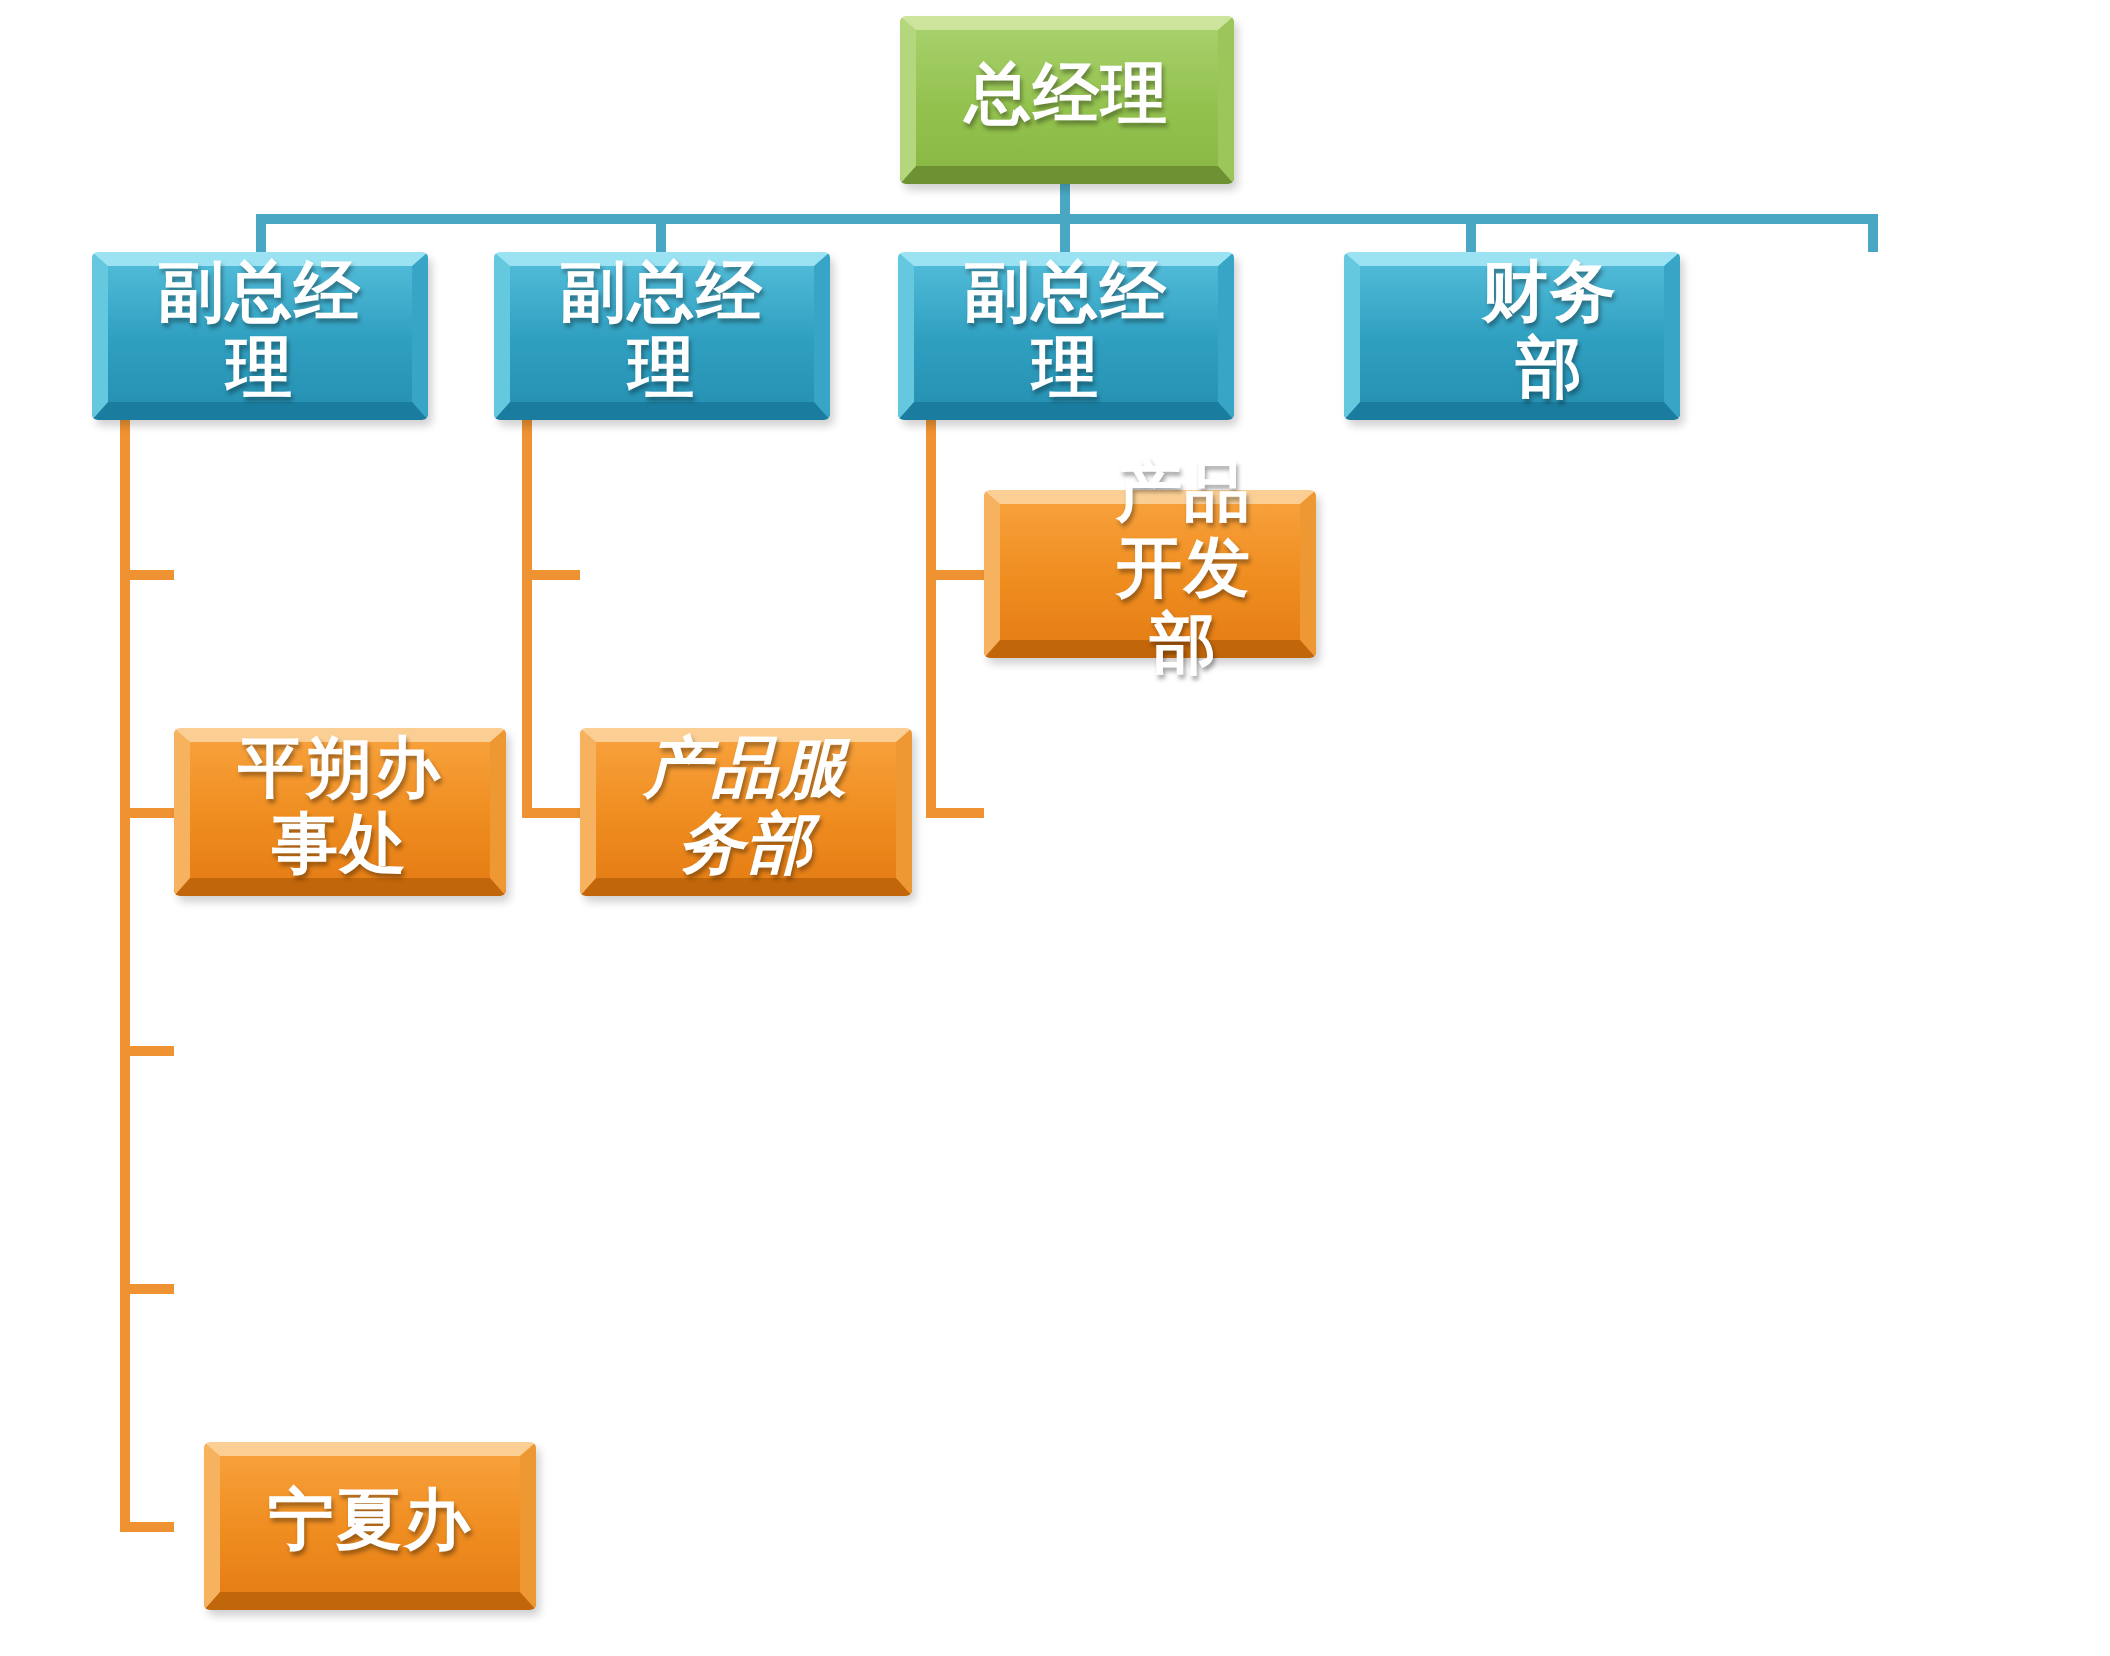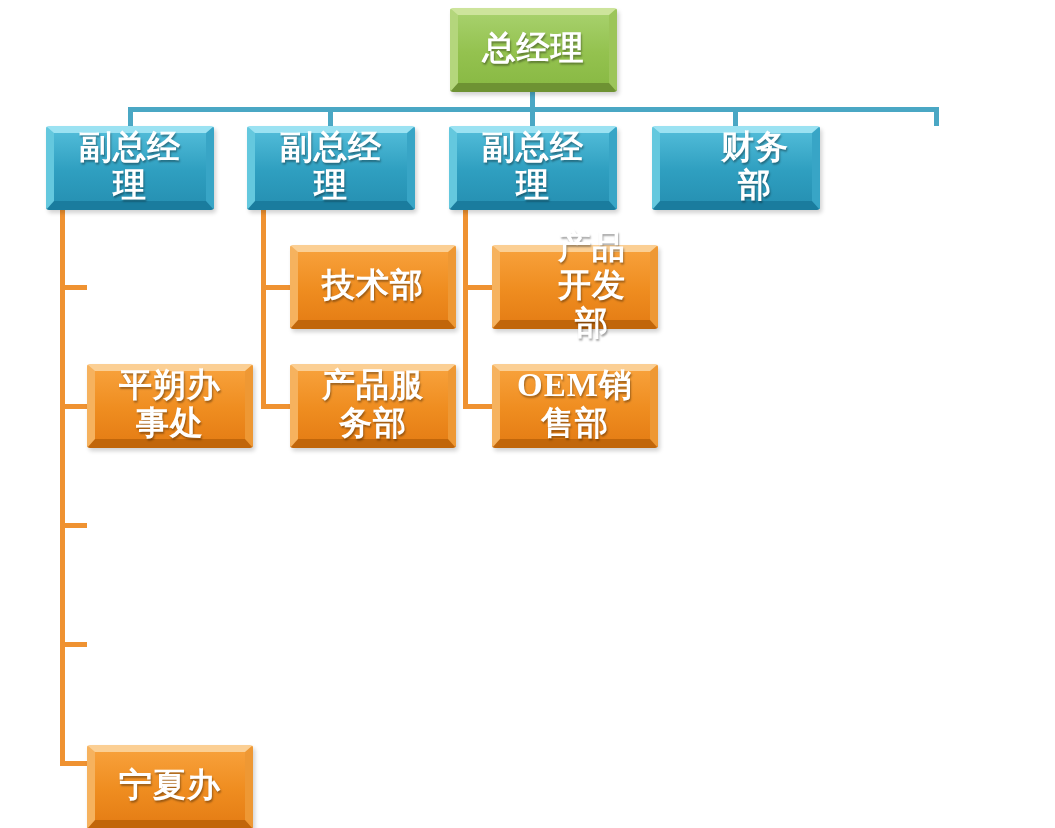--- a/index.html
+++ b/index.html
@@ -46,32 +46,32 @@
   .tline{position:absolute;background:var(--teal-line,#4AA7C4);}
   .oline{position:absolute;background:var(--orange-line,#EF9231);}
 
   
   #n-root{left:450px;top:8px;width:167px;}
 
   
   #n-l2-0{left:46px;top:126px;}
   #n-l2-1{left:247px;top:126px;}
   #n-l2-2{left:449px;top:126px;}
-  #n-l2-3{left:652px;top:126px;padding-left:48px;}
+  #n-l2-3{left:672px;top:126px;padding-left:48px;}
   #n-l2-4{left:853px;top:126px;}
 
   
   #n-c1-0{left:87px;top:245px;}
   #n-c1-1{left:87px;top:364px;font-family:Liberation Serif, serif;}
   #n-c1-2{left:87px;top:483px;}
   #n-c1-3{left:87px;top:602px;}
-  #n-c1-4{left:87px;top:721px;margin-top:24px;}
+  #n-c1-4{left:102px;top:721px;}
   
   #n-c2-0{left:290px;top:245px;}
-  #n-c2-1{left:290px;top:364px;}
+  #n-c2-1{left:290px;top:364px;font-style:italic;}
   
   #n-c3-0{left:492px;top:245px;padding-left:44px;}
   #n-c3-1{left:492px;top:364px;}
 
   
   #t-root-stub{left:530px;top:91px;width:5px;height:17px;}
   #t-bus{left:128px;top:107px;width:811px;height:5px;}
   #t-stub-0{left:128px;top:107px;width:5px;height:19px;}
   #t-stub-1{left:328px;top:107px;width:5px;height:19px;}
   #t-stub-2{left:530px;top:107px;width:5px;height:19px;}
@@ -127,19 +127,17 @@
   <div class="node green" id="n-root">总经理</div>
 
   <div class="node blue" id="n-l2-0">副总经理</div>
   <div class="node blue" id="n-l2-1">副总经理</div>
   <div class="node blue" id="n-l2-2">副总经理</div>
   <div class="node blue" id="n-l2-3">财务部</div>
 
   <div class="node orange" id="n-c1-1">平朔办事处</div>
   <div class="node orange" id="n-c1-4">宁夏办</div>
 
-  <div class="node orange" id="n-c2-0">技术部</div>
   <div class="node orange" id="n-c2-1">产品服务部</div>
 
   <div class="node orange" id="n-c3-0">产品开发部</div>
-  <div class="node orange" id="n-c3-1">OEM销售部</div>
 
 </div>
 
 </body></html>

